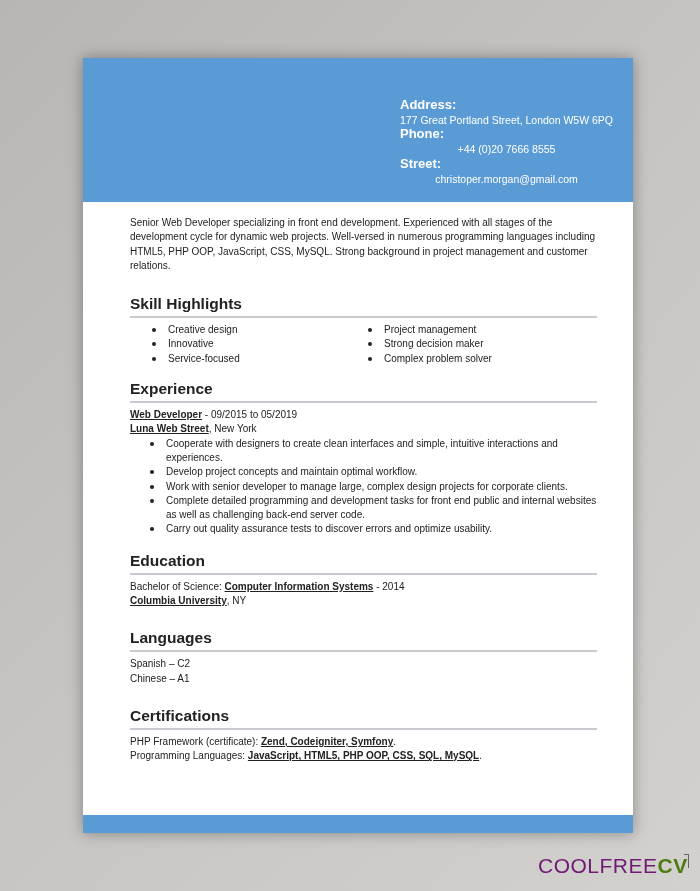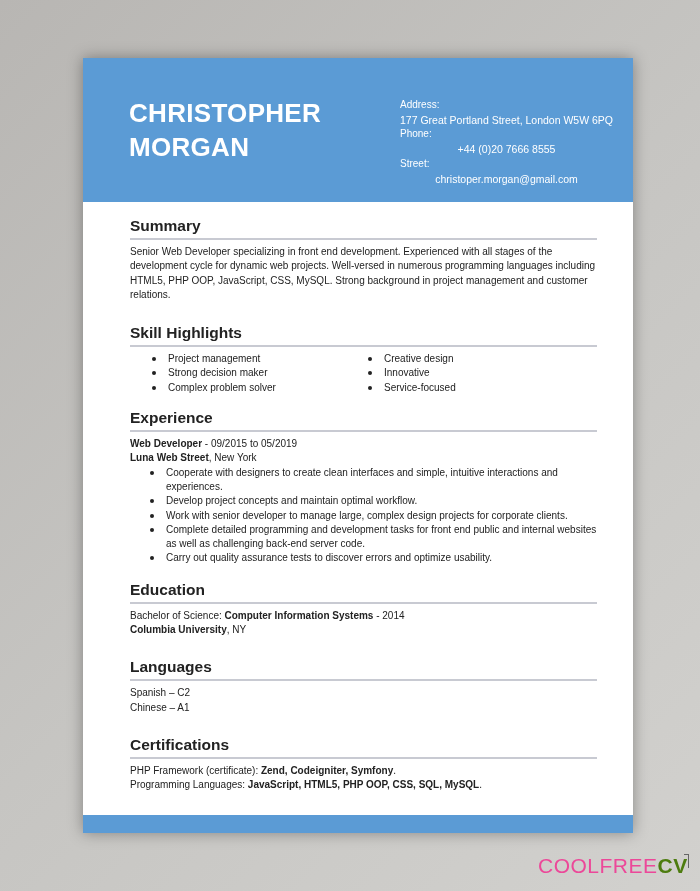--- a/index.html
+++ b/index.html
@@ -29,40 +29,40 @@
       font-size: 26px;
       line-height: 34px;
       letter-spacing: 0.3px;
     }
     .contact {
       position: absolute; left: 317px; top: 40px;
       color: #ffffff;
       font-size: 10.5px;
       line-height: 14.7px;
     }
-    .contact .lbl { font-weight: normal; font-size: 10px; display: block; }
+    .contact .lbl { font-weight: bold; font-size: 13px; display: block; }
     .contact .val { display: block; font-size: 10.5px; text-align: center; }
     .body { position: absolute; left: 47px; top: 158px; width: 467px; }
     .section { margin-bottom: 12px; }
     .sec-title {
       font-family: "Liberation Sans", sans-serif;
       font-weight: bold;
       font-size: 15.5px;
       color: #222;
       line-height: 20px;
       padding-bottom: 2px;
       border-bottom: 2px solid #c8cad2;
       margin-bottom: 5px;
     }
     .txt {
       font-size: 10px;
       line-height: 14.3px;
       color: #222;
     }
-    .txt b { font-weight: bold; }
+    .txt b { font-weight: bold; text-decoration: underline; }
     .skills { display: flex; }
     .skills ul { list-style: none; width: 216px; padding-left: 20px; }
     .skills li, .bullets li {
       position: relative;
       font-size: 10px; line-height: 14.3px; color: #222;
       padding-left: 18px;
     }
     .skills li::before, .bullets li::before {
       content: "";
       position: absolute; left: 2px; top: 5px;
@@ -73,66 +73,61 @@
     .bottom-bar {
       position: absolute; left: 0; top: 757px;
       width: 550px; height: 18px;
       background: #5b9bd5;
     }
     .brand {
       position: absolute; left: 538px; top: 854px;
       font-size: 21px; color: #5a5a5a; letter-spacing: 0.5px;
       font-family: "Liberation Sans", sans-serif;
     }
-    .brand .light { font-weight: normal; color: #ec4899; }
+    .brand .light { font-weight: normal; color: #701a75; }
     .brand .bold { font-weight: bold; color: #4d7c0f; }
     .brand-mark {
       position: absolute; left: 684px; top: 854px;
       width: 5px; height: 14px;
       border-top: 1px solid #666; border-right: 1px solid #666;
     }
   </style>
 </head>
 <body>
 
 <div class="page">
   <div class="header">
-    <div class="name">
-      <div>CHRISTOPHER</div>
-      <div>MORGAN</div>
-    </div>
     <div class="contact">
       <span class="lbl">Address:</span>
       <span class="val">177 Great Portland Street, London W5W 6PQ</span>
       <span class="lbl">Phone:</span>
       <span class="val">+44 (0)20 7666 8555</span>
       <span class="lbl">Street:</span>
       <span class="val">christoper.morgan@gmail.com</span>
     </div>
   </div>
 
   <div class="body">
 
     <div class="section" style="margin-bottom:21px;">
-      <div class="sec-title">Summary</div>
       <div class="txt">Senior Web Developer specializing in front end development. Experienced with all stages of the development cycle for dynamic web projects. Well-versed in numerous programming languages including HTML5, PHP OOP, JavaScript, CSS, MySQL. Strong background in project management and customer relations.</div>
     </div>
 
     <div class="section" style="margin-bottom:13px;">
       <div class="sec-title">Skill Highlights</div>
       <div class="skills">
         <ul>
+          <li>Creative design</li>
+          <li>Innovative</li>
+          <li>Service-focused</li>
+        </ul>
+        <ul>
           <li>Project management</li>
           <li>Strong decision maker</li>
           <li>Complex problem solver</li>
-        </ul>
-        <ul>
-          <li>Creative design</li>
-          <li>Innovative</li>
-          <li>Service-focused</li>
         </ul>
       </div>
     </div>
 
     <div class="section" style="margin-bottom:14px;">
       <div class="sec-title">Experience</div>
       <div class="txt">
         <b>Web Developer</b><span> - 09/2015 to 05/2019</span>
       </div>
       <div class="txt">

